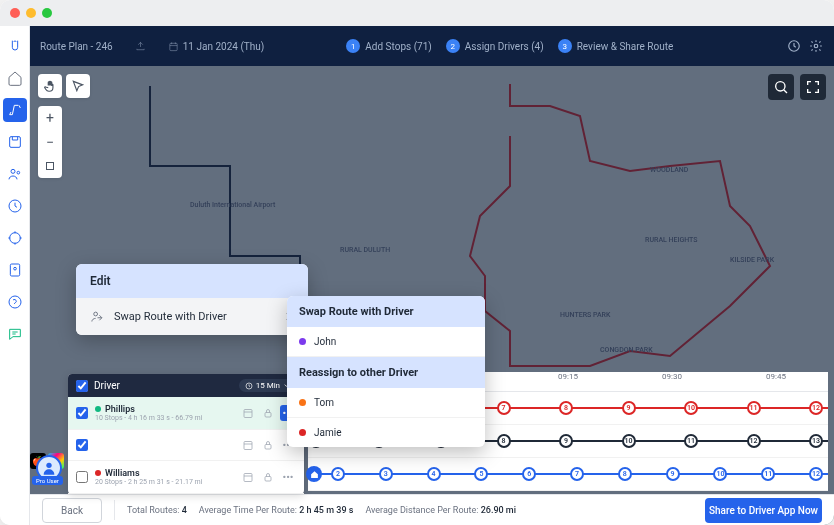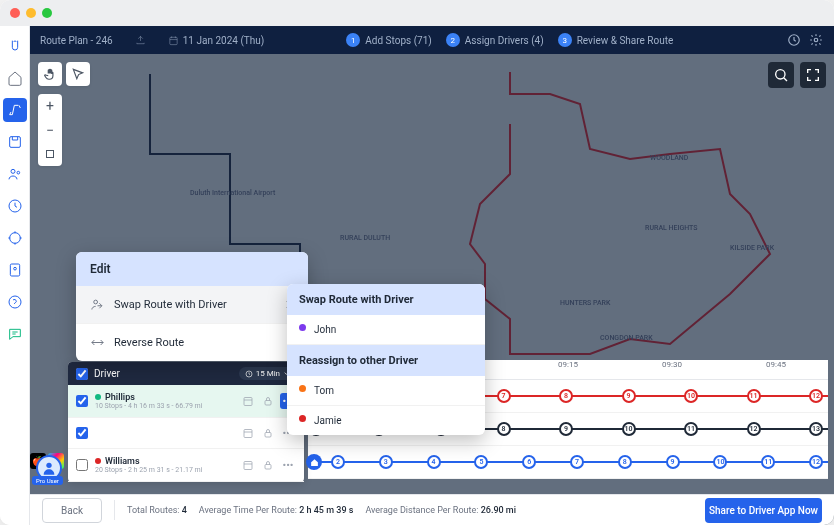--- a/index.html
+++ b/index.html
@@ -9,21 +9,21 @@
 .tdot{width:10px;height:10px;border-radius:50%}
 .r{background:#ff5f57}.y{background:#febc2e}.g{background:#28c840}
 .content{display:flex;height:499px}
 .sidebar{width:30px;background:#fff;border-right:1px solid #e5e7eb;display:flex;flex-direction:column;align-items:center;gap:8px;padding-top:8px}
 .sbtn{width:24px;height:24px;display:flex;align-items:center;justify-content:center;border-radius:4px;cursor:pointer}
 .sbtn.active{background:#2563eb;color:#fff}
 .sbtn svg{width:16px;height:16px;stroke:#6b7280;fill:none;stroke-width:1.5}
 .sbtn.active svg{stroke:#fff}
 .sbtn.primary svg{stroke:#2563eb}
 .main{flex:1;position:relative;display:flex;flex-direction:column}
-.topbar{height:28px;background:#0f2040;display:flex;align-items:center;padding:0 10px;gap:22px;font-size:10px;color:#a0b0c8}
+.topbar{height:40px;background:#0f2040;display:flex;align-items:center;padding:0 10px;gap:22px;font-size:10px;color:#a0b0c8}
 .steps{display:flex;gap:14px;margin-left:60px}
 .step{display:flex;align-items:center;gap:5px}
 .stepnum{width:14px;height:14px;border-radius:50%;background:#3b82f6;color:#fff;display:flex;align-items:center;justify-content:center;font-size:8px}
 .toptools{margin-left:auto;display:flex;gap:6px}
 .toptool{width:16px;height:16px;display:flex;align-items:center;justify-content:center}
 .mapwrap{flex:1;position:relative;background:#e9ebe6;overflow:hidden}
 .overlay{position:absolute;inset:0;background:rgba(15,32,64,0.6)}
 .mapbg{position:absolute;inset:0;background:#dfe3dc}
 .mapctrl{position:absolute;top:8px;left:8px;display:flex;gap:4px}
 .mcbtn{width:24px;height:24px;background:#fff;border-radius:4px;display:flex;align-items:center;justify-content:center;box-shadow:0 1px 3px rgba(0,0,0,0.1)}
@@ -36,21 +36,21 @@
 .label{position:absolute;font-size:7px;color:#6b7280;font-weight:500}
 .ctxmenu{position:absolute;left:46px;top:198px;width:232px;background:#fff;border-radius:6px;box-shadow:0 6px 20px rgba(0,0,0,0.25);z-index:20}
 .ctxtitle{background:#d6e3ff;padding:10px 14px;font-size:12px;font-weight:600;color:#1f2937;border-radius:6px 6px 0 0}
 .ctxitem{padding:11px 14px;display:flex;align-items:center;gap:9px;font-size:11px;color:#1f2937;cursor:pointer;border-bottom:1px solid #f1f1f1}
 .ctxitem:last-child{border-bottom:none;border-radius:0 0 6px 6px}
 .ctxitem.hl{background:#f3f4f6}
 .ctxitem svg{width:15px;height:15px;stroke:#6b7280;fill:none;stroke-width:1.5}
 .submenu{position:absolute;left:257px;top:230px;width:198px;background:#fff;border-radius:6px;box-shadow:0 6px 20px rgba(0,0,0,0.25);z-index:20}
 .subhdr{background:#d6e3ff;padding:9px 12px;font-size:11px;font-weight:700;color:#1f2937}
 .subhdr:first-child{border-radius:6px 6px 0 0}
-.subitem{padding:9px 12px;display:flex;gap:8px;font-size:10px;color:#1f2937;cursor:pointer;border-bottom:1px solid #f1f1f1}
+.subitem{padding:9px 12px;display:flex;align-items:center;gap:8px;font-size:10px;color:#1f2937;cursor:pointer;border-bottom:1px solid #f1f1f1}
 .subitem:last-child{border-radius:0 0 6px 6px;border-bottom:none}
 .ddot{width:7px;height:7px;border-radius:50%}
 .driverpanel{position:absolute;left:38px;top:308px;width:236px;background:#fff;box-shadow:0 2px 8px rgba(0,0,0,0.15);border-radius:4px;z-index:15}
 .dphdr{background:#1f2940;color:#fff;padding:5px 8px;font-size:10px;display:flex;align-items:center;gap:6px;border-radius:4px 4px 0 0}
 .dphdr input{width:12px;height:12px;accent-color:#2563eb}
 .timebadge{margin-left:auto;background:#2d3a52;border-radius:9px;padding:2px 6px;font-size:8px;display:flex;align-items:center;gap:3px}
 .drow{padding:7px 8px;display:flex;align-items:center;gap:7px;border-bottom:1px solid #f1f1f1}
 .drow.sel{background:#e6f7f0}
 .drow input{width:12px;height:12px;accent-color:#2563eb}
 .dname{font-size:9px;font-weight:600;color:#1f2937;display:flex;align-items:center;gap:4px}
@@ -247,26 +247,20 @@
           <div class="ctxitem hl">
             <svg viewBox="0 0 24 24">
                 <circle cx="9" cy="8" r="3"></circle>
                 <path d="M3 20c0-3 3-5 6-5M15 10l4 4-4 4M19 14h-7"></path>
               </svg>
             <span>Swap Route with Driver</span>
             <svg viewBox="0 0 24 24" style="margin-left:auto;width:12px">
                 <path d="M9 6l6 6-6 6"></path>
               </svg>
           </div>
-          <div class="ctxitem">
-            <svg viewBox="0 0 24 24">
-                <path d="M17 8l4 4-4 4M3 12h18M7 16l-4-4 4-4"></path>
-              </svg>
-            <span>Reverse Route</span>
-          </div>
         </div>
 
         <div class="submenu">
           <div class="subhdr">Swap Route with Driver</div>
           <div class="subitem">
               <div class="ddot" style="background:#7c3aed"></div>
               <span>John</span>
             </div>
           <div class="subhdr">Reassign to other Driver</div>
           <div class="subitem">

